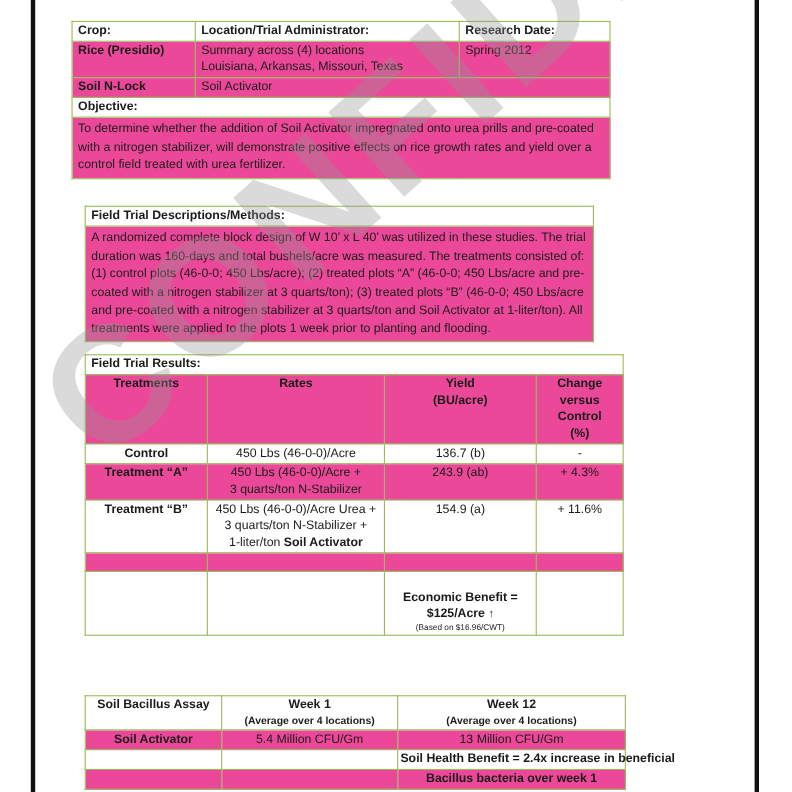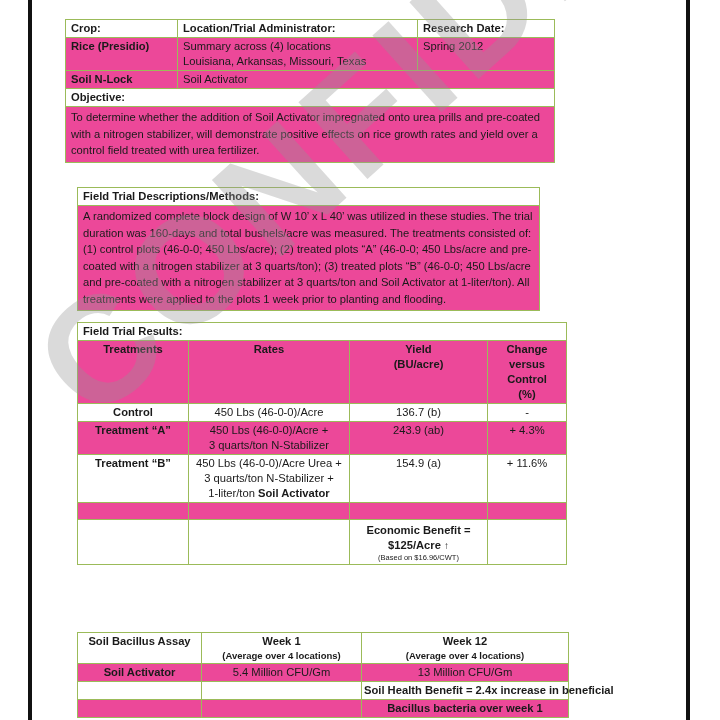--- a/index.html
+++ b/index.html
@@ -126,21 +126,21 @@
   </tr>
   <tr class="g" style="height:17px;">
     <td></td>
         <td></td>
         <td></td>
         <td></td>
   </tr>
   <tr class="w">
     <td></td>
         <td></td>
-    <td class="c" style="padding-top:3px;">
+    <td class="c" style="padding-top:16px;">
       <div class="b">Economic Benefit =</div>
       <div class="b"><span>$125/Acre</span> <span class="arrow">↑</span></div>
       <div class="small">(Based on $16.96/CWT)</div>
     </td>
     <td></td>
   </tr>
 </tbody>
   </table>
 
 <table style="left:77px; top:632px; width:491px;">

